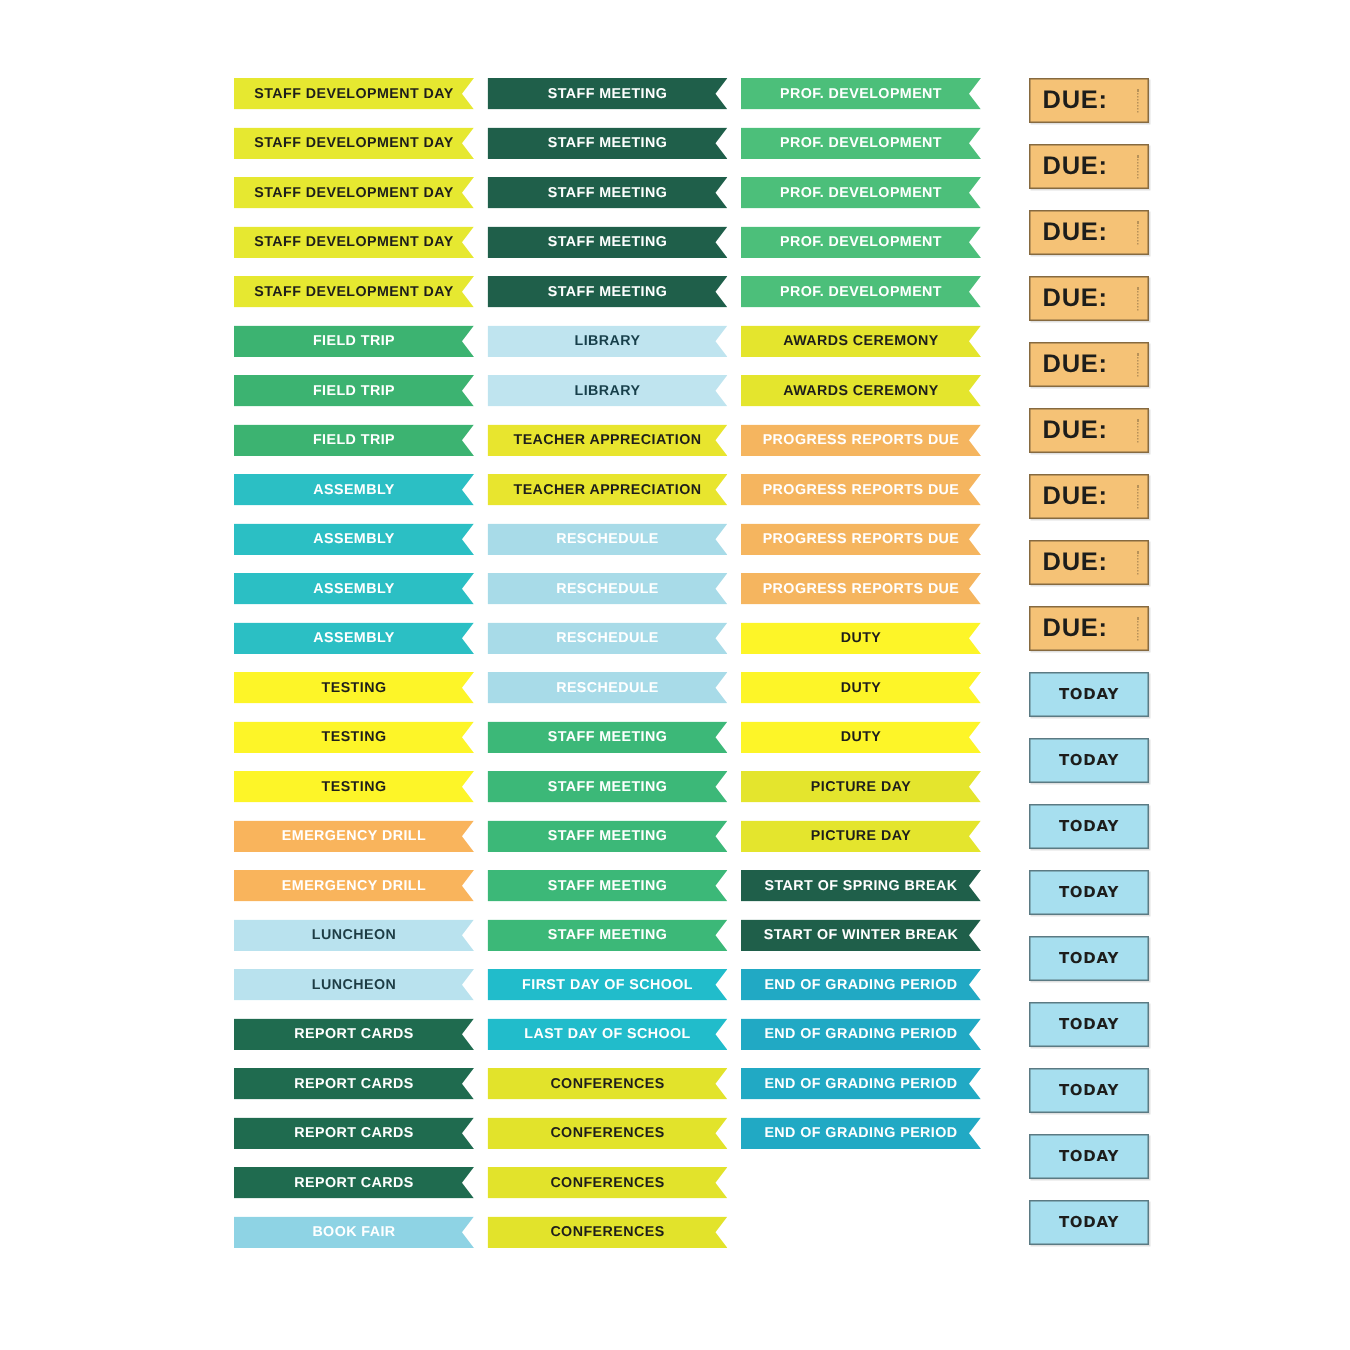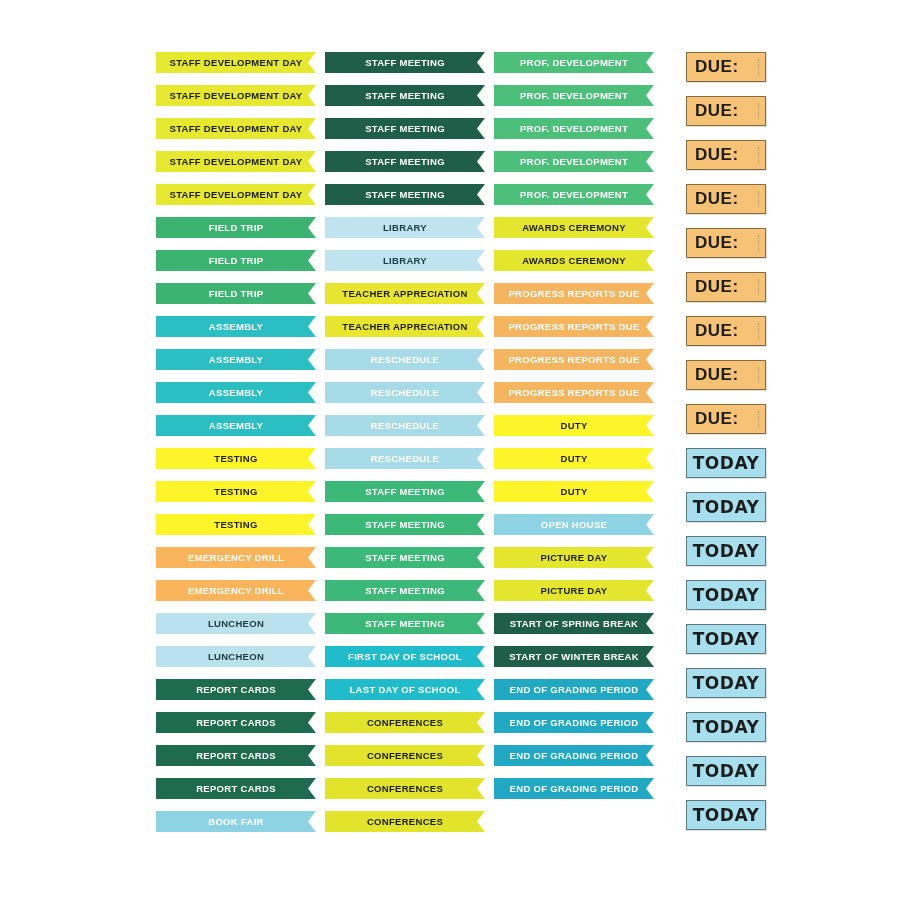--- a/index.html
+++ b/index.html
@@ -91,21 +91,21 @@
     clip-path: none;
     border: 1.5px solid rgba(0,0,0,0.45);
     justify-content: flex-start;
     padding-left: 8px;
     box-shadow: 1px 1px 0 rgba(0,0,0,0.12);
   }
   .column.c3 .label.today {
     justify-content: center;
     padding-left: 0;
     font-family: "DejaVu Sans", sans-serif;
-    font-size: 17px;
+    font-size: 10px;
   }
   .column.c3 .label .tick {
     position: absolute;
     right: 6px;
     top: 6px;
     bottom: 6px;
     width: 0;
     border-left: 1px dotted rgba(0,0,0,0.25);
   }
 </style>
@@ -178,21 +178,20 @@
           <div class="label" style="background: rgb(76, 191, 122); color: rgb(255, 255, 255);">PROF. DEVELOPMENT</div>
           <div class="label" style="background: rgb(228, 229, 45); color: rgb(29, 29, 27);">AWARDS CEREMONY</div>
           <div class="label" style="background: rgb(228, 229, 45); color: rgb(29, 29, 27);">AWARDS CEREMONY</div>
           <div class="label" style="background: rgb(245, 181, 95); color: rgb(255, 255, 255);">PROGRESS REPORTS DUE</div>
           <div class="label" style="background: rgb(245, 181, 95); color: rgb(255, 255, 255);">PROGRESS REPORTS DUE</div>
           <div class="label" style="background: rgb(245, 181, 95); color: rgb(255, 255, 255);">PROGRESS REPORTS DUE</div>
           <div class="label" style="background: rgb(245, 181, 95); color: rgb(255, 255, 255);">PROGRESS REPORTS DUE</div>
           <div class="label" style="background: rgb(253, 245, 40); color: rgb(29, 29, 27);">DUTY</div>
           <div class="label" style="background: rgb(253, 245, 40); color: rgb(29, 29, 27);">DUTY</div>
           <div class="label" style="background: rgb(253, 245, 40); color: rgb(29, 29, 27);">DUTY</div>
-          <div class="label" style="background: rgb(142, 211, 228); color: rgb(255, 255, 255);">OPEN HOUSE</div>
           <div class="label" style="background: rgb(228, 229, 45); color: rgb(29, 29, 27);">PICTURE DAY</div>
           <div class="label" style="background: rgb(228, 229, 45); color: rgb(29, 29, 27);">PICTURE DAY</div>
           <div class="label" style="background: rgb(31, 95, 74); color: rgb(255, 255, 255);">START OF SPRING BREAK</div>
           <div class="label" style="background: rgb(31, 95, 74); color: rgb(255, 255, 255);">START OF WINTER BREAK</div>
           <div class="label" style="background: rgb(33, 169, 196); color: rgb(255, 255, 255);">END OF GRADING PERIOD</div>
           <div class="label" style="background: rgb(33, 169, 196); color: rgb(255, 255, 255);">END OF GRADING PERIOD</div>
           <div class="label" style="background: rgb(33, 169, 196); color: rgb(255, 255, 255);">END OF GRADING PERIOD</div>
           <div class="label" style="background: rgb(33, 169, 196); color: rgb(255, 255, 255);">END OF GRADING PERIOD</div>
         </div>
         <div class="column c3">

